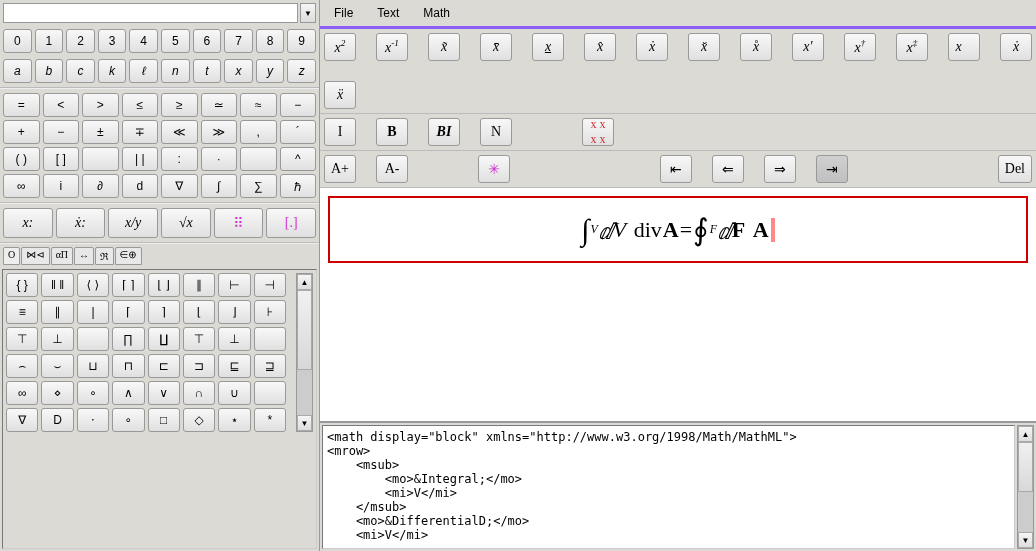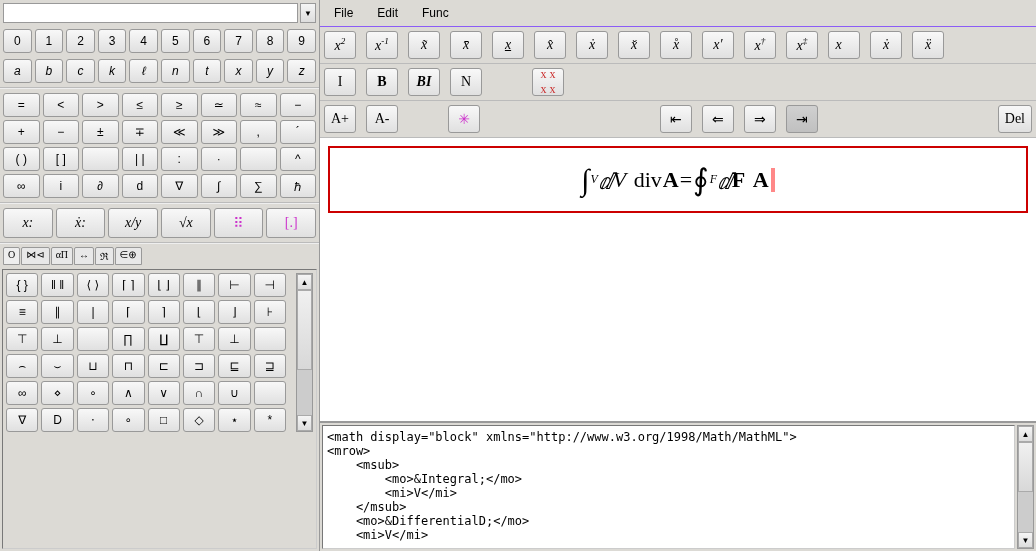--- a/index.html
+++ b/index.html
@@ -12,23 +12,23 @@
 .combo-btn{width:16px;height:20px;background:linear-gradient(#f5f5f5,#ddd);border:1px solid #999;display:flex;align-items:center;justify-content:center;font-size:8px}
 .btn{background:linear-gradient(#f8f8f8,#e0e0e0);border:1px solid #999;border-radius:3px;height:24px;display:flex;align-items:center;justify-content:center;font-size:12px;cursor:pointer;padding:0 4px;min-width:28px}
 .btn-row{display:flex;gap:3px;padding:3px;flex-wrap:wrap}
 .grid10{display:grid;grid-template-columns:repeat(10,1fr);gap:3px;padding:3px}
 .grid8{display:grid;grid-template-columns:repeat(8,1fr);gap:3px;padding:3px}
 .hr{height:2px;background:#bbb;border-bottom:1px solid #eee;margin:1px 0}
 .tablike{display:flex;gap:1px;padding:2px 3px;background:#dcdad5;font-size:10px}
 .minitab{border:1px solid #999;padding:1px 4px;background:#e8e8e8;border-radius:2px 2px 0 0;font-size:10px;font-family:serif}
 .minitab.first{background:#eee}
 .scroll-area{flex:1;overflow-y:auto;border:1px inset #ccc;margin:2px;background:#dcdad5;position:relative}
-.menu-bar{display:flex;gap:12px;padding:4px 8px;border-bottom:1px solid #8b5cf6}
+.menu-bar{display:flex;gap:12px;padding:4px 8px;border-bottom:3px solid #8b5cf6}
 .menu-item{padding:2px 6px;cursor:pointer}
-.toolbar{display:flex;gap:10px;padding:4px;border-bottom:1px solid #bbb;align-items:center;flex-wrap:wrap}
+.toolbar{display:flex;gap:20px;padding:4px;border-bottom:1px solid #bbb;align-items:center;flex-wrap:wrap}
 .tbtn{background:linear-gradient(#f8f8f8,#e0e0e0);border:1px solid #999;border-radius:3px;height:28px;min-width:32px;display:flex;align-items:center;justify-content:center;font-family:serif;font-size:14px;font-style:italic;cursor:pointer;padding:0 6px}
 .tbtn.active{background:linear-gradient(#d0d0d0,#c0c0c0)}
 .editor-area{flex:1;background:#fff;padding:8px;overflow:auto}
 .equation-box{border:2px solid #c00;padding:14px 8px;text-align:center;font-family:serif;font-size:22px}
 .equation-box .math{display:inline-flex;align-items:center;gap:1px}
 .cursor{display:inline-block;width:4px;height:24px;background:#f88;vertical-align:middle;margin-left:1px}
 .source-area{height:130px;border-top:2px solid #999;display:flex}
 .source-text{flex:1;background:#fff;font-family:monospace;font-size:12px;padding:4px;white-space:pre;overflow:auto;border:1px inset #ccc;margin:2px}
 .vscroll{width:17px;background:#dcdad5;border:1px solid #999;margin:2px 2px 2px 0;display:flex;flex-direction:column;position:relative}
 .vscroll-btn{height:16px;background:linear-gradient(#f5f5f5,#ddd);border:1px solid #aaa;display:flex;align-items:center;justify-content:center;font-size:8px}
@@ -192,22 +192,22 @@
             </div>
           <div class="vscroll-btn">▼</div>
         </div>
       </div>
     </div>
   </div>
 
   <div class="right">
     <div class="menu-bar">
       <div class="menu-item">File</div>
-      <div class="menu-item">Edit</div>
-      <div class="menu-item">Func</div>
+      <div class="menu-item">Text</div>
+      <div class="menu-item">Math</div>
     </div>
     <div class="toolbar">
       <div class="tbtn">
           <span>x<sup>2</sup></span>
         </div>
       <div class="tbtn">
           <span>x<sup>-1</sup></span>
         </div>
       <div class="tbtn">x̃</div>
       <div class="tbtn">x̄</div>

